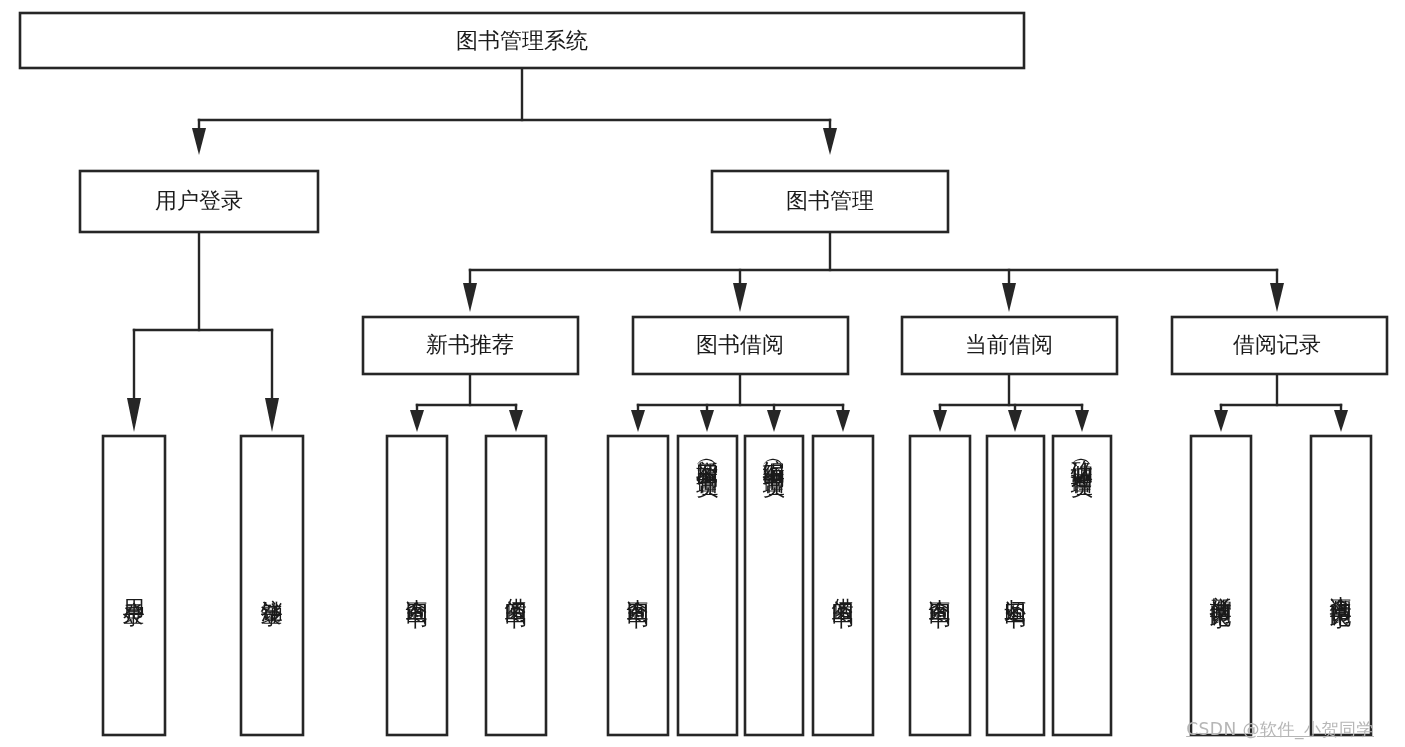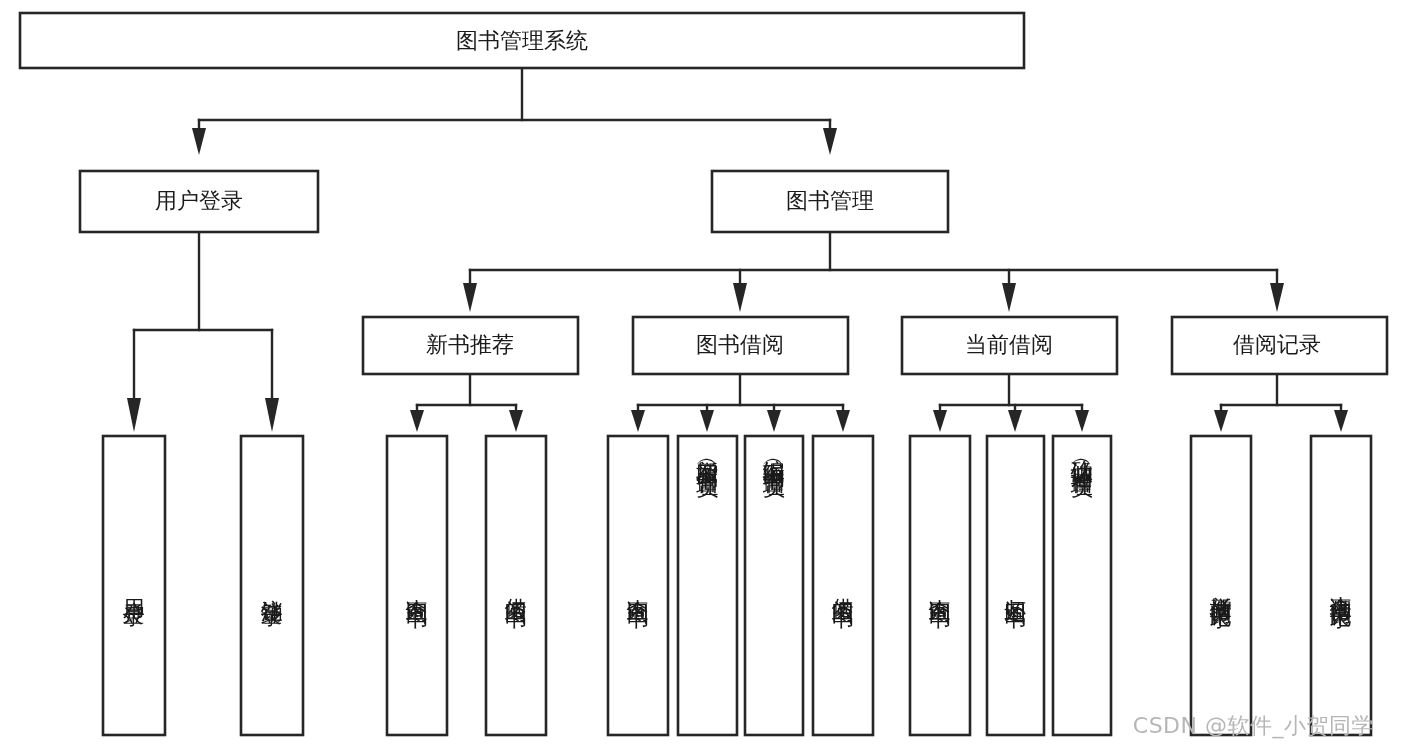--- a/index.html
+++ b/index.html
@@ -66,24 +66,25 @@
     letter-spacing: 2.5px;
     color: #1a1a1a;
     white-space: nowrap;
     text-align: center;
   }
   .watermark {
     position: absolute;
     right: 12px;
     bottom: 6px;
     font-family: "DejaVu Sans", "Liberation Sans", sans-serif;
-    font-size: 22px;
+    font-size: 17px;
     color: #b6b6b6;
     letter-spacing: 0.5px;
     white-space: nowrap;
+    text-decoration: underline;
   }
 </style>
 </head>
 <body>
 
 <div id="diagram-root">
 
   <svg id="diagram-svg" viewBox="0 0 1405 747">
 
     <g>

